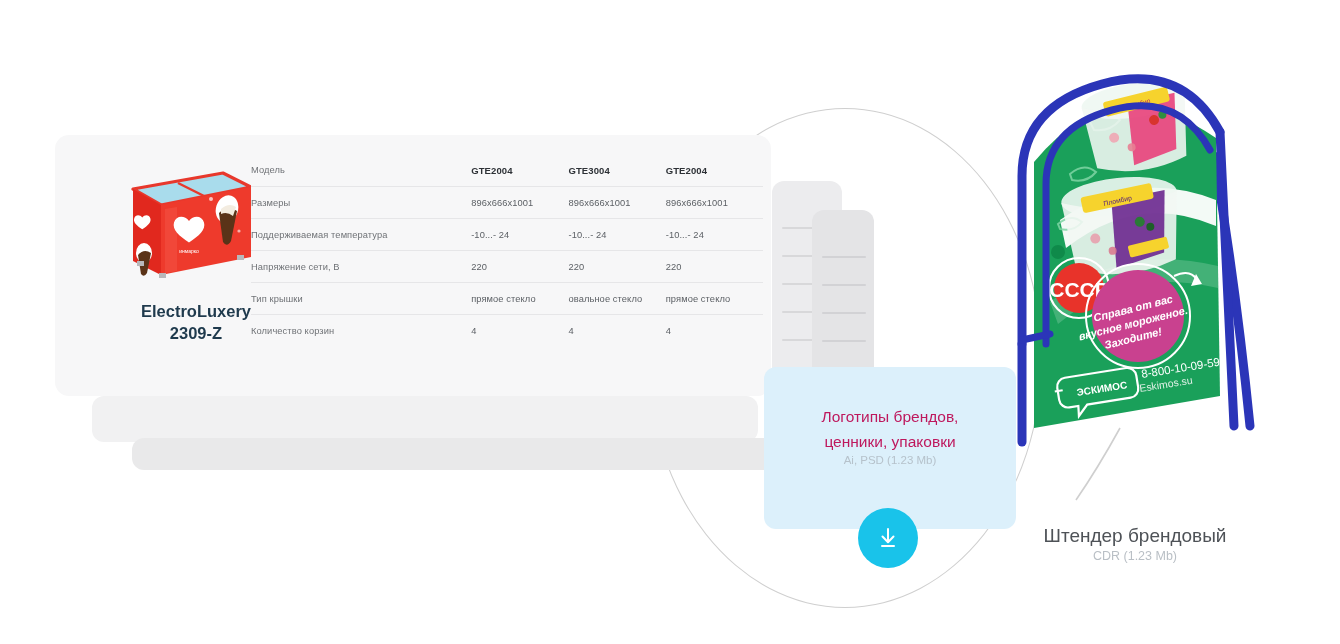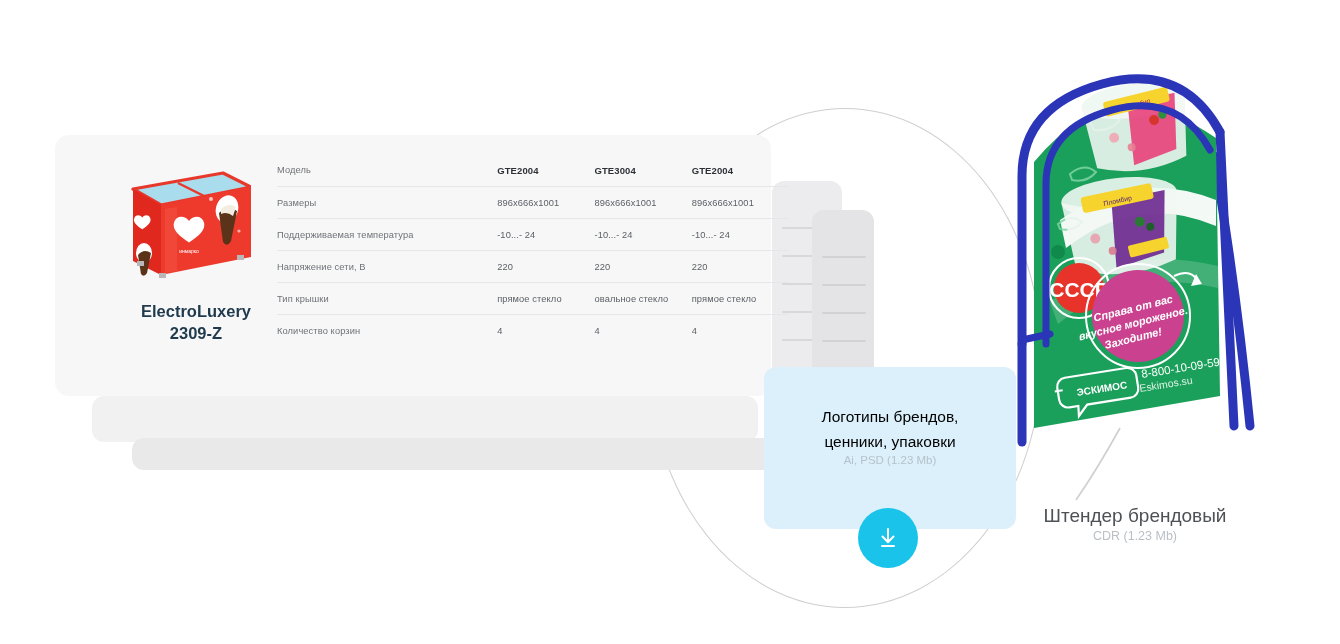--- a/index.html
+++ b/index.html
@@ -44,52 +44,52 @@
   }
   .freezer { position: relative; width: 136px; height: 122px; }
   .product-title {
     margin-top: 18px; text-align: center;
     font-size: 16.5px; font-weight: bold; line-height: 1.32;
     color: #1f3a4d; white-space: pre-line;
   }
 
   
   .spec-wrap { flex: 1; padding: 19px 8px 0 0; }
-  table.spec { width: 100%; border-collapse: collapse; table-layout: fixed; margin-left: 26px; }
+  table.spec { width: 100%; border-collapse: collapse; table-layout: fixed; }
   table.spec col.c-label { width: 43%; }
   table.spec col.c-val   { width: 19%; }
   table.spec td, table.spec th {
     text-align: left; font-size: 9.3px; color: #6f7276;
     padding: 10.5px 4px 10.5px 0; font-weight: normal;
     border-bottom: 1px solid #e6e6e8; vertical-align: middle;
     white-space: nowrap; letter-spacing: .1px;
   }
   table.spec tr:last-child td { border-bottom: none; }
   table.spec thead th { color: #6f7276; }
   table.spec thead th.val { color: #2d3136; font-weight: bold; font-size: 9.5px; }
   table.spec td.val { color: #5c6065; }
 
   
   .dl-card {
     position: absolute; left: 764px; top: 367px;
     width: 252px; height: 162px;
     background: #dcf0fb; border-radius: 12px;
     z-index: 6; text-align: center; padding-top: 37px;
   }
-  .dl-title { font-size: 15.5px; line-height: 1.62; color: #000000; white-space: pre-line; }
+  .dl-title { font-size: 15.5px; line-height: 1.62; color: #be185d; white-space: pre-line; }
   .dl-meta  { margin-top: 0; font-size: 11.5px; color: #b6c2cb; }
   .dl-button {
     position: absolute; left: 858px; top: 508px;
     width: 60px; height: 60px; border-radius: 50%;
     background: #19c3ea; z-index: 7; border: none; cursor: pointer;
     display: flex; align-items: center; justify-content: center;
   }
 
   
-  .right-caption { position: absolute; left: 1000px; top: 504px; width: 270px; text-align: center; z-index: 6; }
+  .right-caption { position: absolute; left: 1000px; top: 524px; width: 270px; text-align: center; z-index: 6; }
   .rc-title { font-size: 19px; color: #4e5257; line-height: 1.3; }
   .rc-meta  { font-size: 12.5px; color: #b9bfc5; }
 
   
   .stand { position: absolute; left: 962px; top: 44px; width: 300px; height: 470px; z-index: 5; }
 </style>
 </head>
 <body>
 
 <div class="stage">

